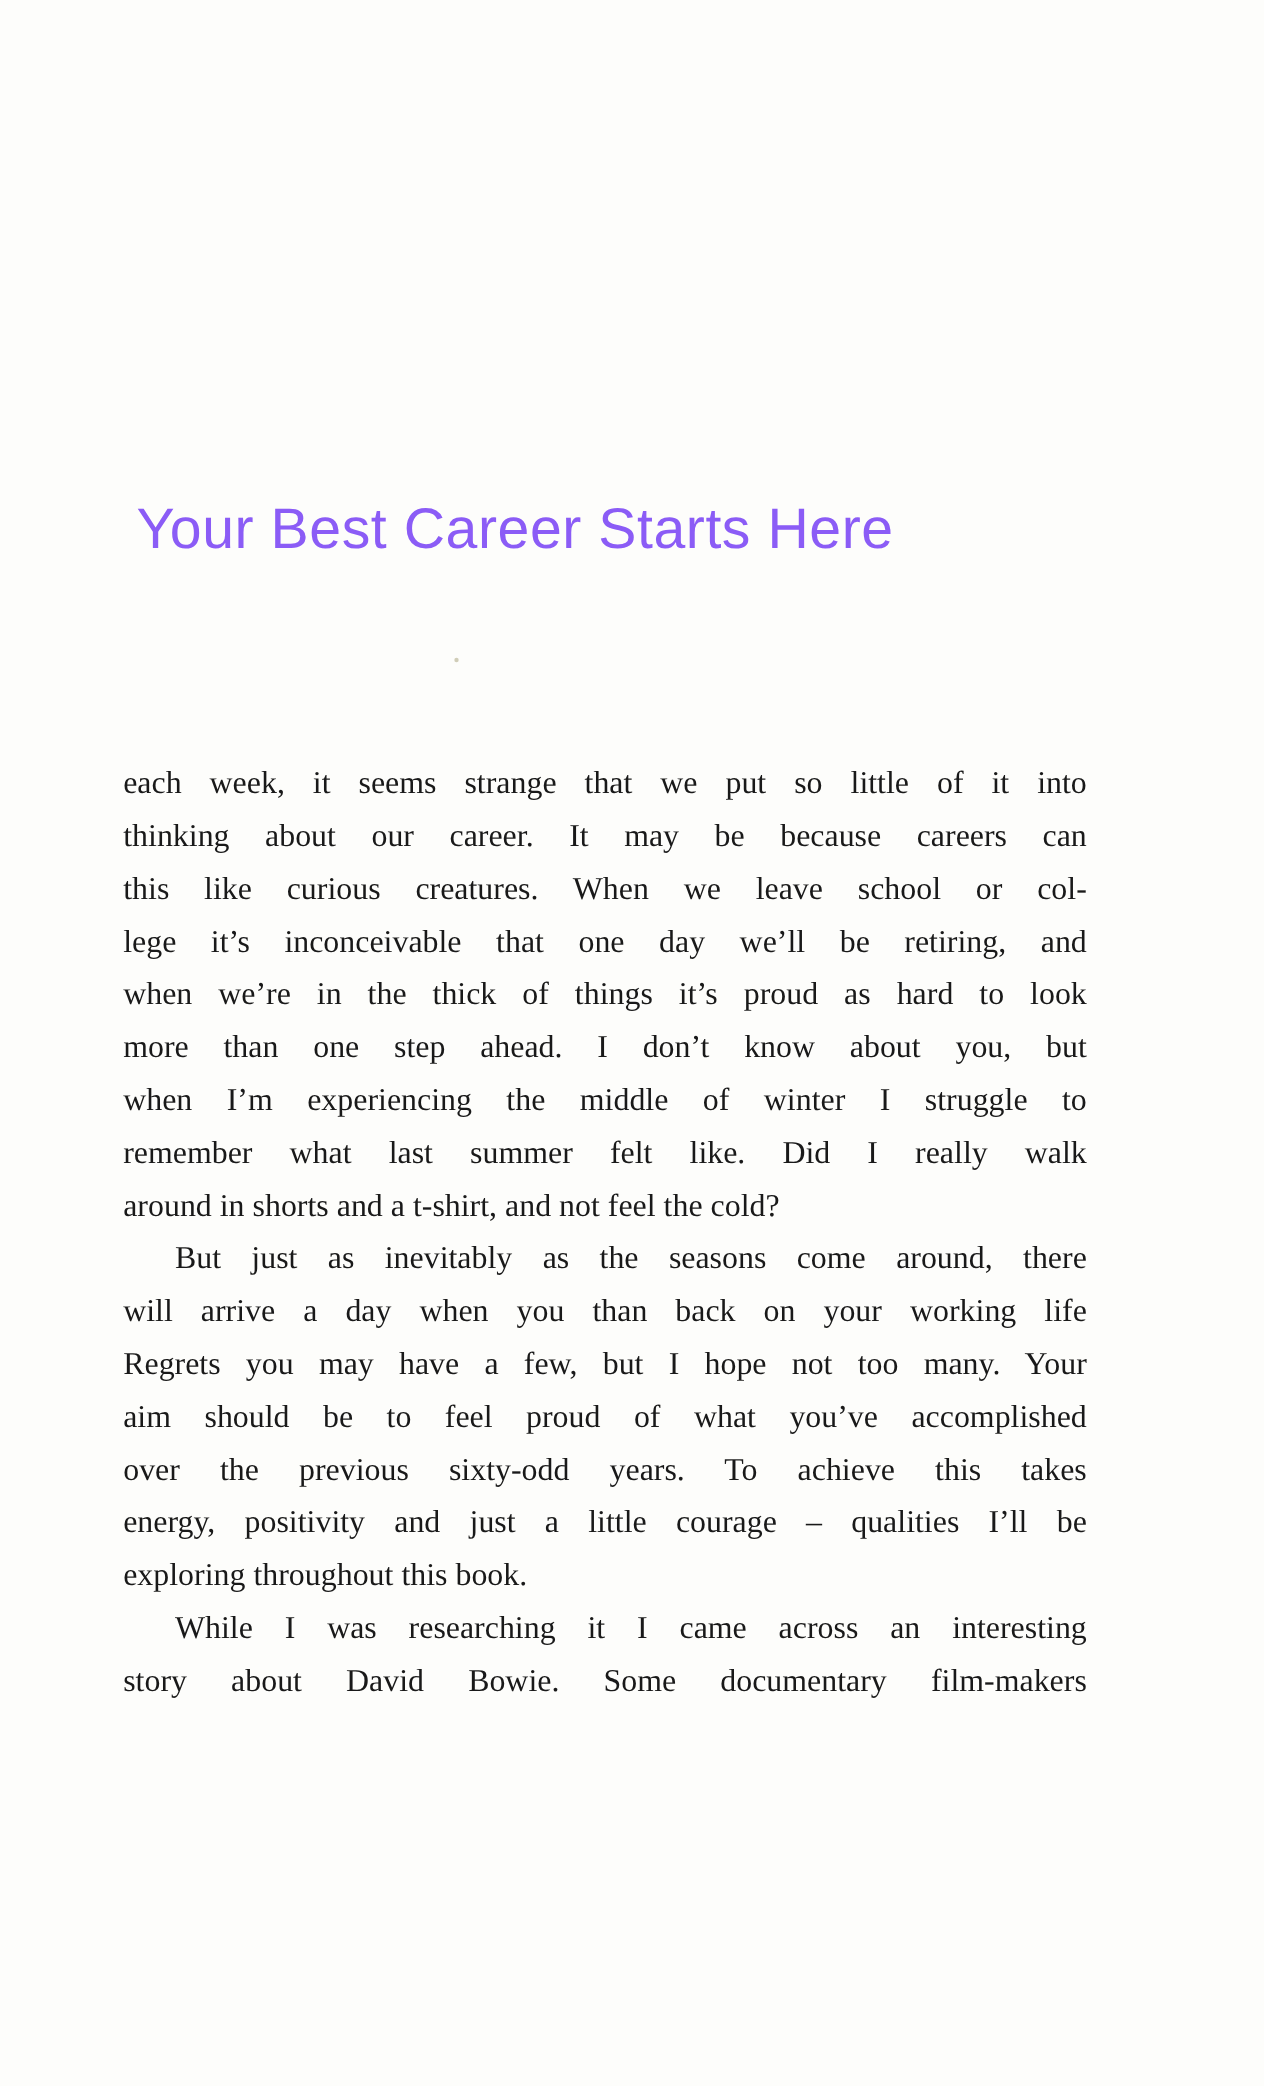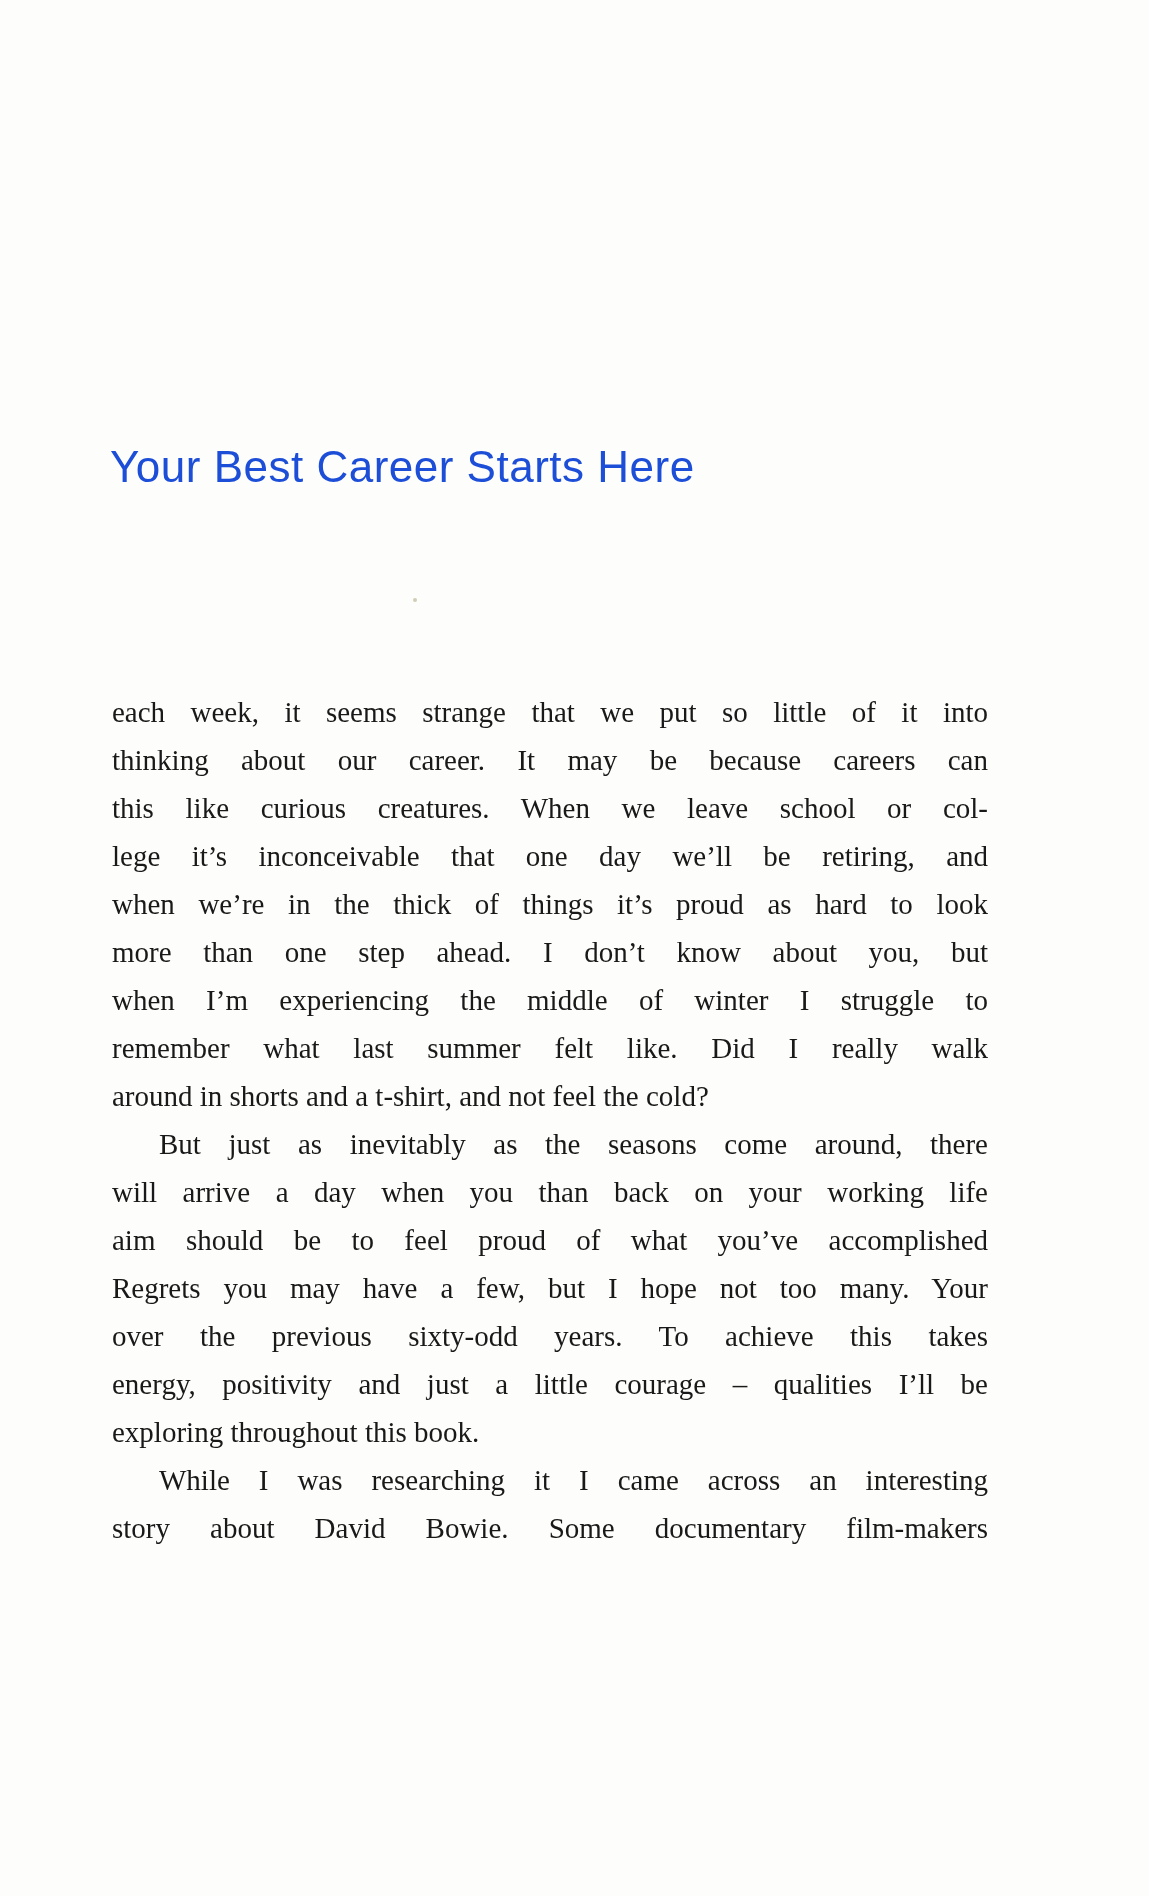--- a/index.html
+++ b/index.html
@@ -12,27 +12,27 @@
     width: 1149px;
     height: 1896px;
     background: #fdfdfb;
     overflow: hidden;
     font-family: "Liberation Serif", serif;
   }
   .chapter-title {
     position: absolute;
     left: 108px;
     top: 438px;
-    margin: 2px;
+    margin: 16px;
     font-family: "Liberation Sans", sans-serif;
     font-weight: 400;
-    font-size: 44px;
+    font-size: 52px;
     line-height: 54px;
     letter-spacing: 0.5px;
-    color: #1d4ed8;
+    color: #8b5cf6;
     white-space: nowrap;
   }
   .speck {
     position: absolute;
     left: 413px;
     top: 598px;
     width: 4px;
     height: 4px;
     border-radius: 50%;
     background: #b9b394;
@@ -72,21 +72,21 @@
       <div class="line">thinking about our career. It may be because careers can</div>
       <div class="line">this like curious creatures. When we leave school or col-</div>
       <div class="line">lege it’s inconceivable that one day we’ll be retiring, and</div>
       <div class="line">when we’re in the thick of things it’s proud as hard to look</div>
       <div class="line">more than one step ahead. I don’t know about you, but</div>
       <div class="line">when I’m experiencing the middle of winter I struggle to</div>
       <div class="line">remember what last summer felt like. Did I really walk</div>
       <div class="line lastline">around in shorts and a t-shirt, and not feel the cold?</div>
       <div class="line indent">But just as inevitably as the seasons come around, there</div>
       <div class="line">will arrive a day when you than back on your working life</div>
+      <div class="line">Regrets you may have a few, but I hope not too many. Your</div>
       <div class="line">aim should be to feel proud of what you’ve accomplished</div>
-      <div class="line">Regrets you may have a few, but I hope not too many. Your</div>
       <div class="line">over the previous sixty-odd years. To achieve this takes</div>
       <div class="line">energy, positivity and just a little courage – qualities I’ll be</div>
       <div class="line lastline">exploring throughout this book.</div>
       <div class="line indent">While I was researching it I came across an interesting</div>
       <div class="line">story about David Bowie. Some documentary film-makers</div>
     </div>
 </div>
 
 </body></html>

